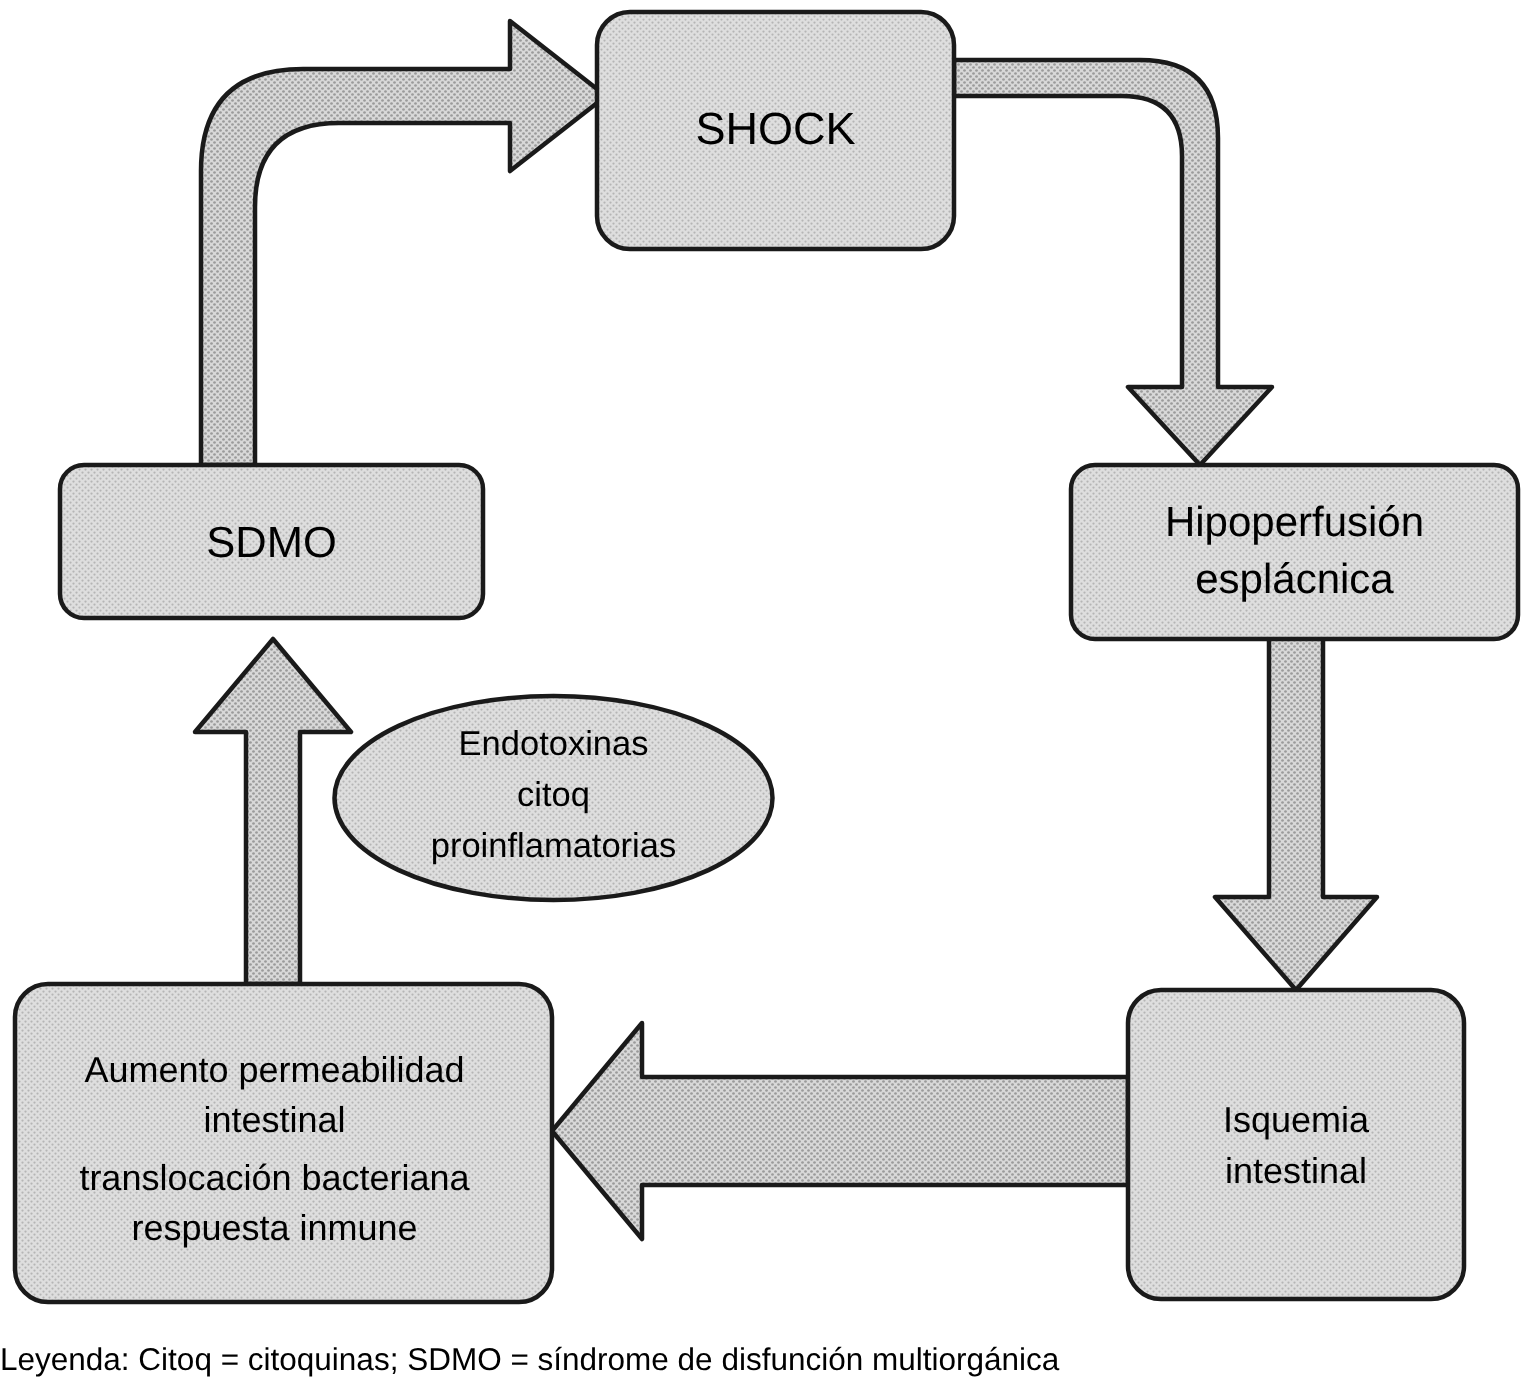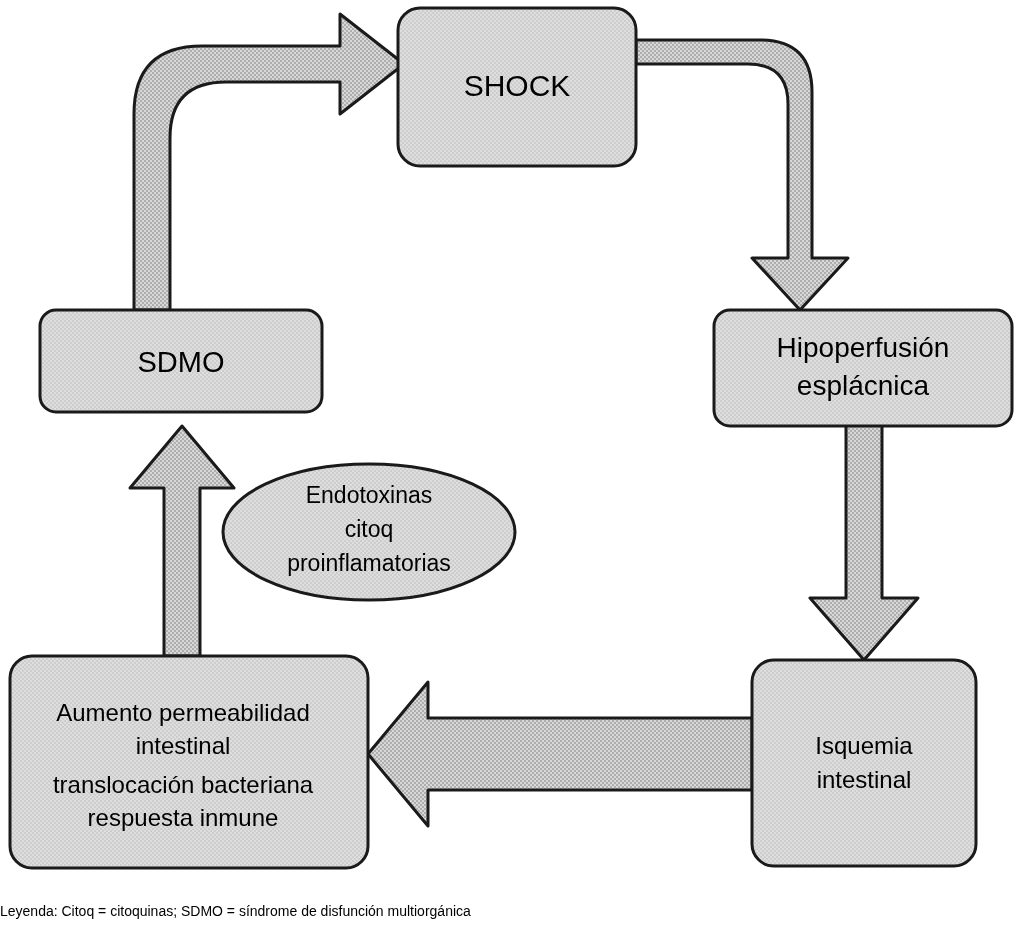--- a/index.html
+++ b/index.html
@@ -29,21 +29,21 @@
     font-family: "Liberation Sans", sans-serif;
     fill: #000000;
     text-anchor: middle;
     dominant-baseline: middle;
   }
   .legend {
     position: absolute;
     left: 0;
     bottom: 8px;
     width: 1024px;
-    font-size: 14px;
+    font-size: 21px;
     font-family: "Liberation Sans", sans-serif;
     color: #000000;
     white-space: nowrap;
   }
 </style>
 </head>
 <body>
 
 <div id="canvas">
 

